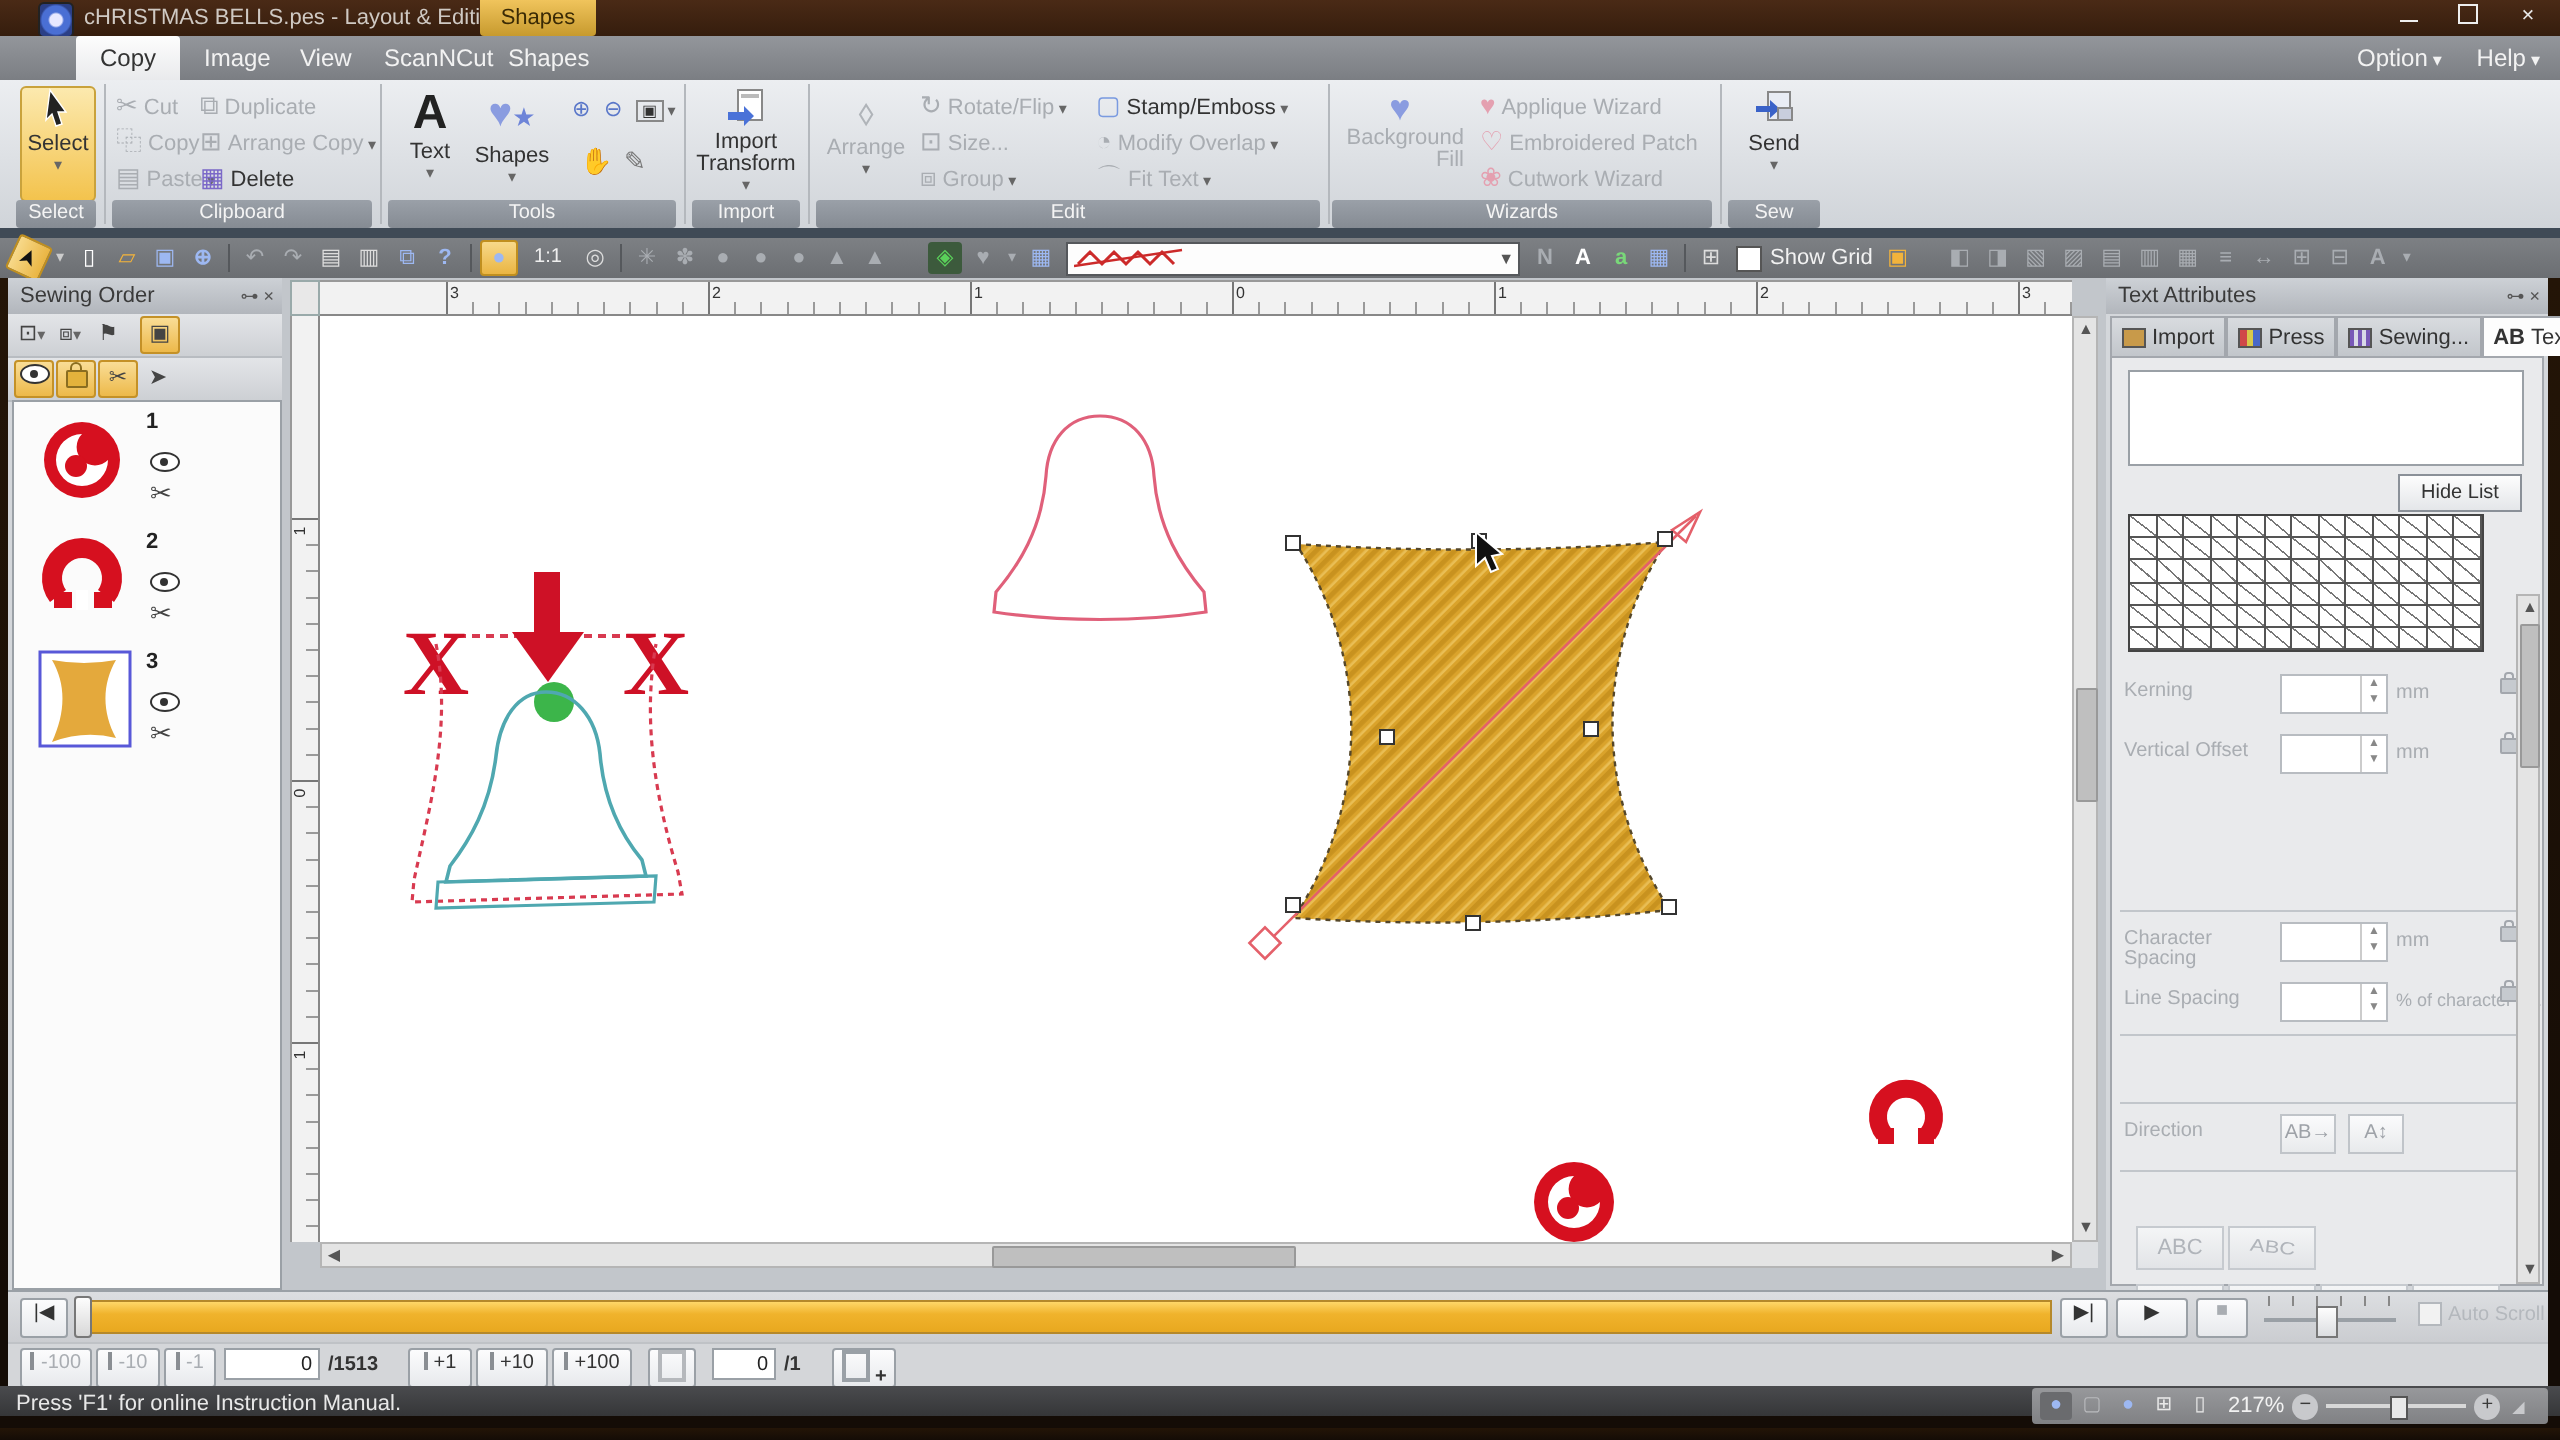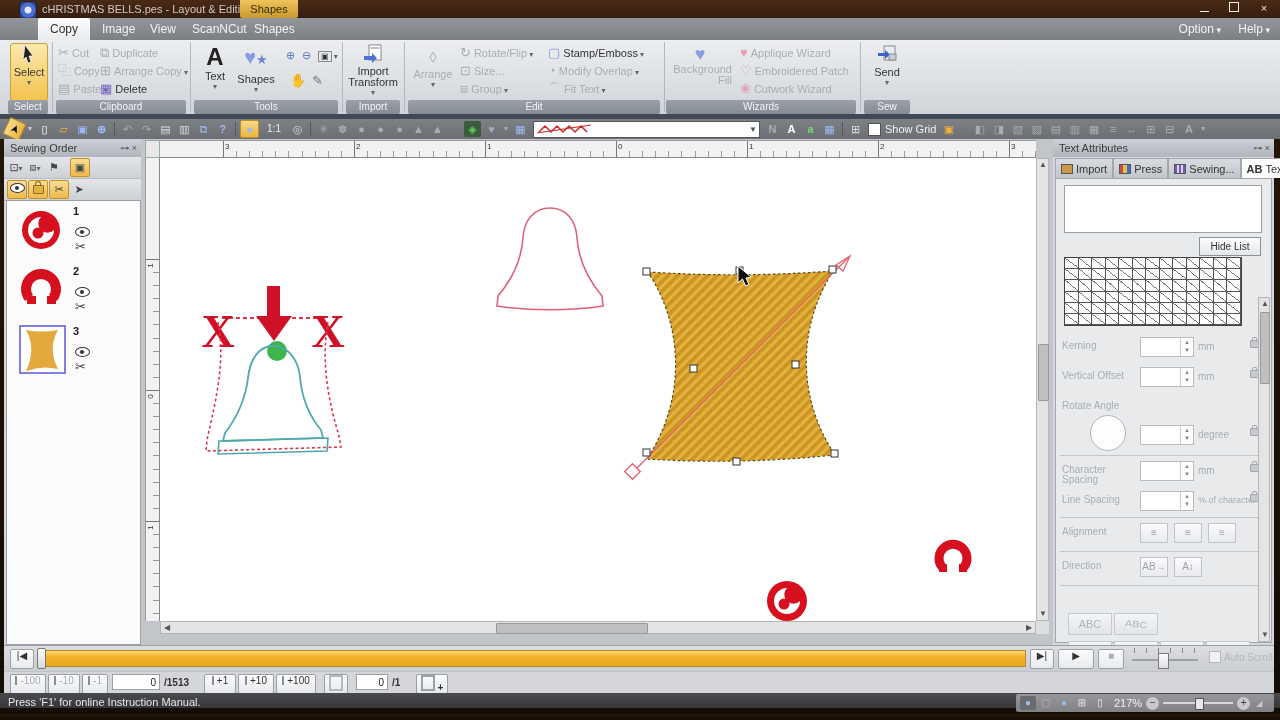--- a/index.html
+++ b/index.html
@@ -573,56 +573,40 @@
         </div>
         <div class="attr-row" style="top:188px;">
           <span class="lab">Vertical Offset</span>
           <span class="spin">
               <span class="val"></span>
               <span class="ud">▲<br>▼</span>
             </span>
           <span class="unit">mm</span>
           <span class="rlock"><span class="glock"></span></span>
         </div>
-        <div class="attr-row" style="top:218px;height:52px;">
-          <span class="lab">Rotate Angle</span>
-          <span style="position:absolute;left:28px;top:18px;width:34px;height:34px;border-radius:50%;background:#fdfdfd;border:1px solid #b0b4ba;"></span>
-          <span class="spin" style="top:28px;">
-              <span class="val"></span>
-              <span class="ud">▲<br>▼</span>
-            </span>
-          <span class="unit" style="top:32px;">degree</span>
-          <span class="rlock" style="top:30px;"><span class="glock"></span></span>
-        </div>
         <div class="hline" style="top:276px;"></div>
         <div class="attr-row" style="top:282px;height:26px;">
           <span class="lab">Character Spacing</span>
           <span class="spin">
               <span class="val"></span>
               <span class="ud">▲<br>▼</span>
             </span>
           <span class="unit">mm</span>
           <span class="rlock"><span class="glock"></span></span>
         </div>
         <div class="attr-row" style="top:312px;">
           <span class="lab">Line Spacing</span>
           <span class="spin">
               <span class="val"></span>
               <span class="ud">▲<br>▼</span>
             </span>
           <span class="unit" style="font-size:9px;">% of character h...</span>
           <span class="rlock"><span class="glock"></span></span>
         </div>
         <div class="hline" style="top:338px;"></div>
-        <div class="attr-row" style="top:344px;height:24px;">
-          <span class="lab">Alignment</span>
-          <span style="position:absolute;left:78px;top:0;">
-            <span class="abtn">≡</span><span class="abtn">≡</span><span class="abtn">≡</span>
-          </span>
-        </div>
         <div class="hline" style="top:372px;"></div>
         <div class="attr-row" style="top:378px;height:24px;">
           <span class="lab">Direction</span>
           <span style="position:absolute;left:78px;top:0;">
             <span class="abtn">AB→</span><span class="abtn">A↕</span>
           </span>
         </div>
         <div class="hline" style="top:406px;"></div>
         <div id="abc-grid" style="position:absolute;left:12px;top:434px;width:192px;">
             <div><span class="abc-btn abc-t1"><span>ABC</span></span><span class="abc-btn abc-t2"><span>ABC</span></span></div>

